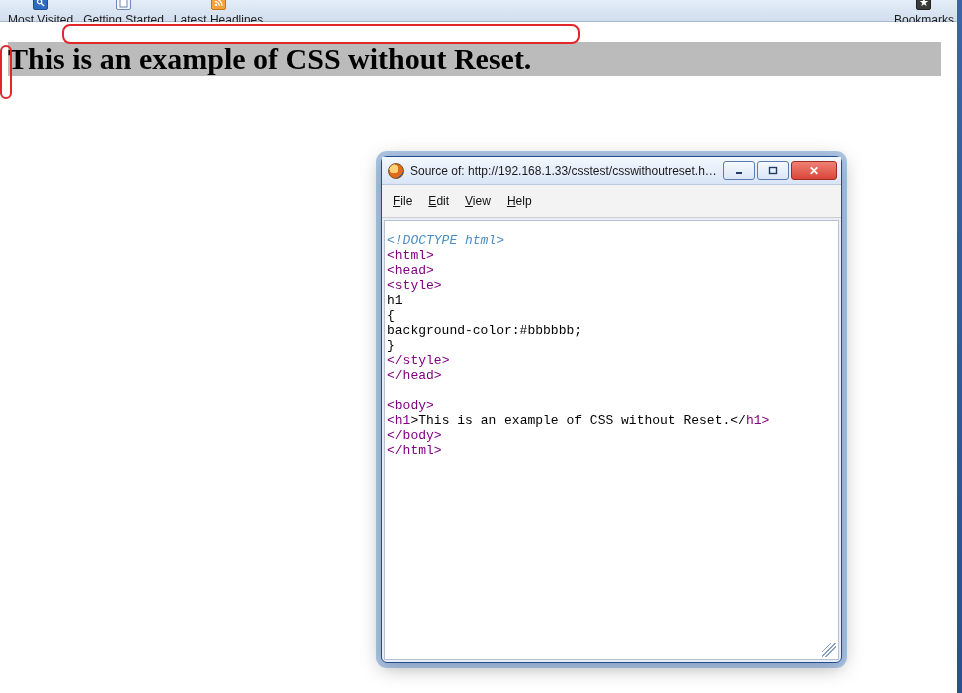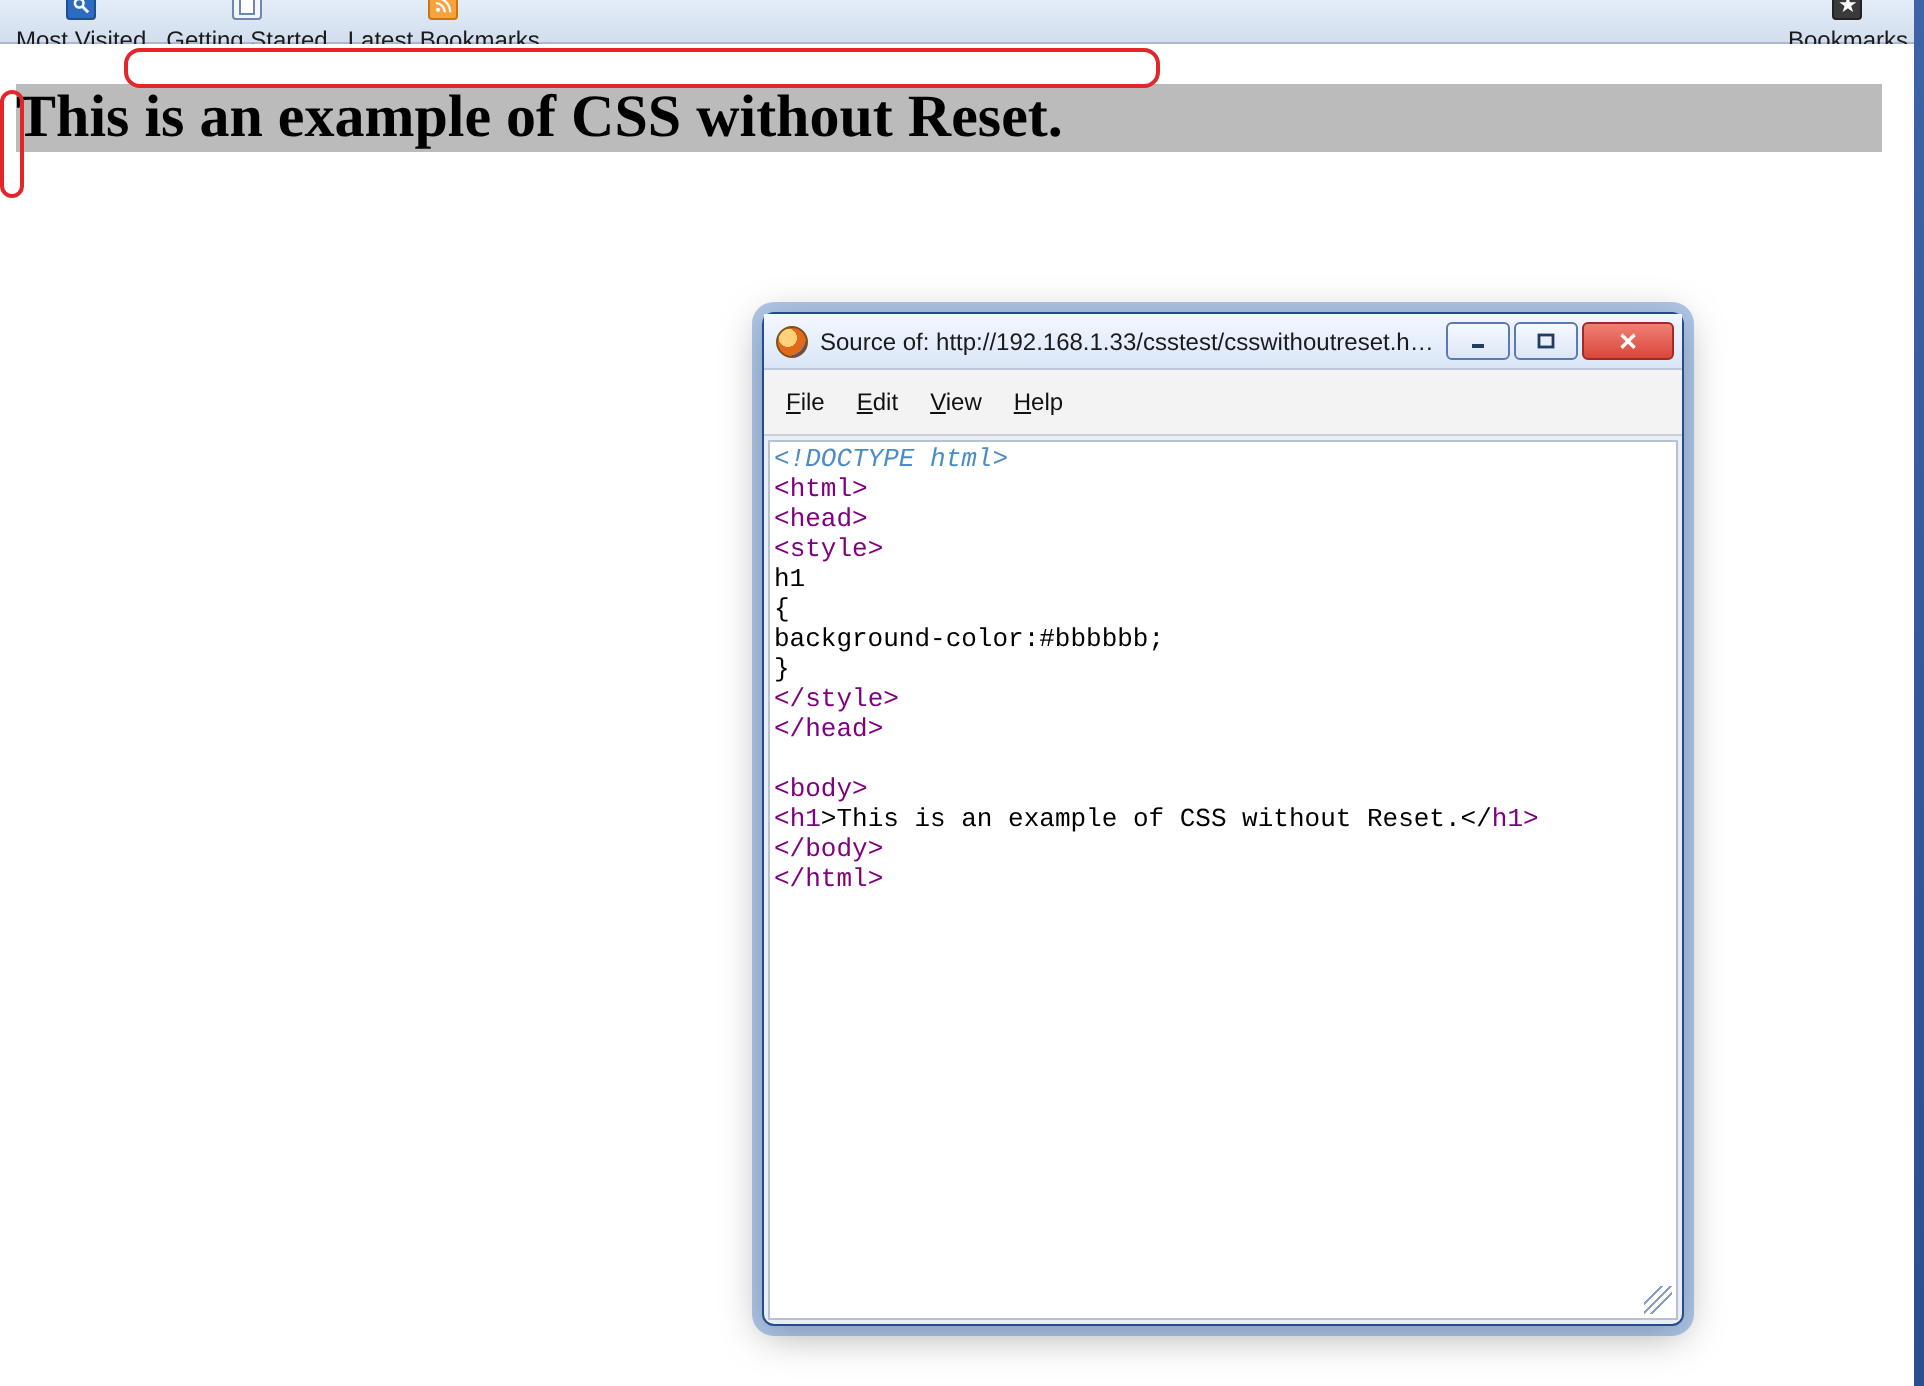--- a/index.html
+++ b/index.html
@@ -146,21 +146,21 @@
   .menu-item .ul { text-decoration: underline; }
 
   .src {
     flex: 1;
     margin: 2px;
     background: #ffffff;
     border: 1px solid #b8c1cf;
     font-family: Consolas, "Courier New", monospace;
     font-size: 13px;
     line-height: 15px;
-    padding: 1px 2px;
+    padding: 12px 2px;
     white-space: pre;
     overflow: auto;
     color: #000;
     position: relative;
   }
   .c-doctype  { color:#4a8cc7; font-style: italic; }
   .c-tag      { color:#800080; }
   .c-text     { color:#000000; }
 
   .resize-grip {
@@ -201,21 +201,21 @@
     <span>Getting Started</span>
   </div>
   <div class="tb-item">
     <span class="ico rss">
       <svg width="9" height="9" viewBox="0 0 10 10">
           <circle cx="2.3" cy="7.7" r="1.2" fill="#fff"></circle>
           <path d="M1 4a5 5 0 0 1 5 5" fill="none" stroke="#fff" stroke-width="1.3"></path>
           <path d="M1 1a8 8 0 0 1 8 8" fill="none" stroke="#fff" stroke-width="1.3"></path>
         </svg>
     </span>
-    <span>Latest Bookmarks</span>
+    <span>Latest Headlines</span>
   </div>
   <div class="spacer"></div>
   <div class="tb-item">
     <span class="ico star">★</span>
     <span>Bookmarks</span>
   </div>
 </div>
 
 <div class="content-area">
   <h1 class="page-h1">This is an example of CSS without Reset.</h1>

